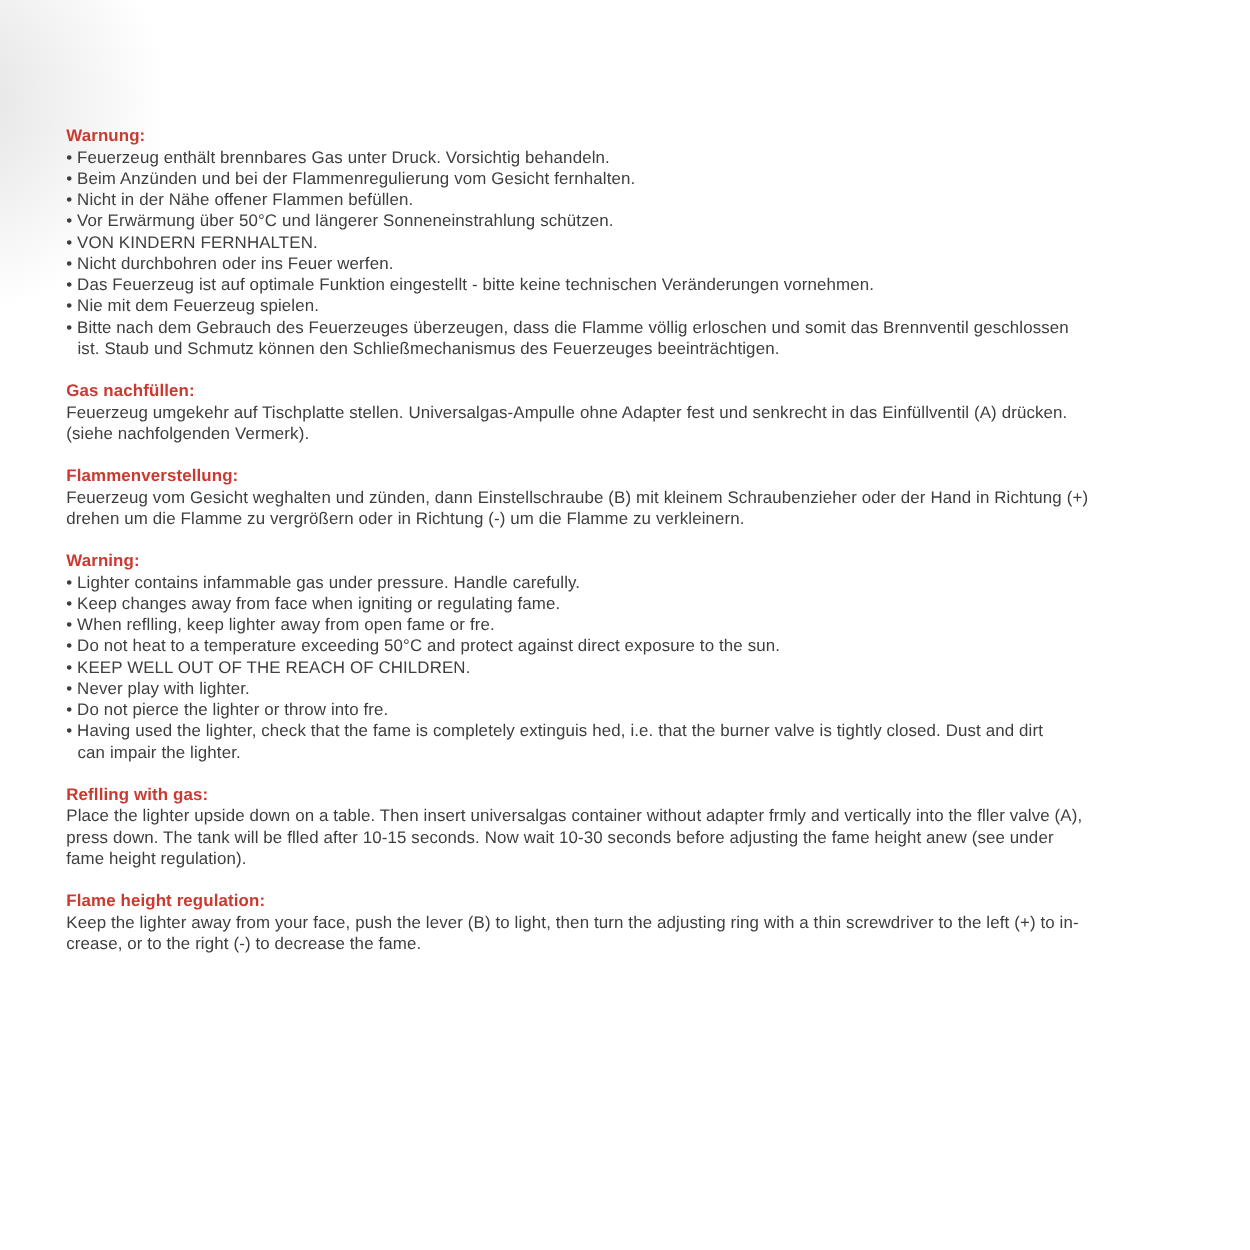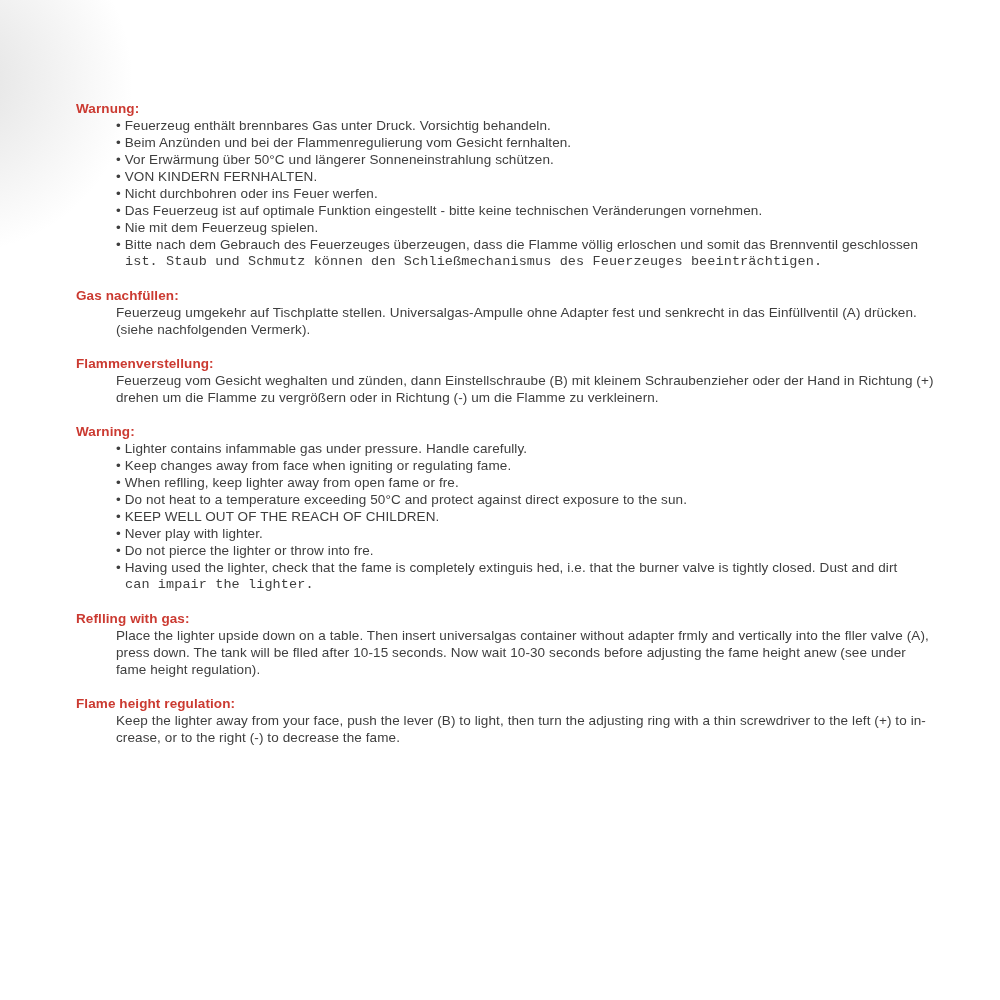--- a/index.html
+++ b/index.html
@@ -20,53 +20,52 @@
     position: absolute;
     left: -120px;
     top: -40px;
     width: 260px;
     height: 300px;
     background: radial-gradient(ellipse at 30% 40%, rgba(150,150,150,0.28), rgba(255,255,255,0) 68%);
     pointer-events: none;
   }
   .page {
     position: absolute;
-    left: 76px;
+    left: 53px;
     top: 100px;
     width: 840px;
     font-size: 13.5px;
     line-height: 17px;
     color: #3e3e3e;
     letter-spacing: 0.1px;
   }
   .doc-section {
     margin: 0 0 17px 0;
   }
   .heading {
     color: #cb3a31;
     font-weight: bold;
     white-space: nowrap;
   }
   .line {
     white-space: nowrap;
-    margin-left: 40px;
   }
   .line.indent {
     padding-left: 9px;
-    font-family: Liberation Mono, monospace;
   }
 </style>
 </head>
 <body>
 
 <main class="page">
     <section class="doc-section">
       <div class="heading">Warnung:</div>
       <div class="line">• Feuerzeug enthält brennbares Gas unter Druck. Vorsichtig behandeln.</div>
       <div class="line">• Beim Anzünden und bei der Flammenregulierung vom Gesicht fernhalten.</div>
+      <div class="line">• Nicht in der Nähe offener Flammen befüllen.</div>
       <div class="line">• Vor Erwärmung über 50°C und längerer Sonneneinstrahlung schützen.</div>
       <div class="line">• VON KINDERN FERNHALTEN.</div>
       <div class="line">• Nicht durchbohren oder ins Feuer werfen.</div>
       <div class="line">• Das Feuerzeug ist auf optimale Funktion eingestellt - bitte keine technischen Veränderungen vornehmen.</div>
       <div class="line">• Nie mit dem Feuerzeug spielen.</div>
       <div class="line">• Bitte nach dem Gebrauch des Feuerzeuges überzeugen, dass die Flamme völlig erloschen und somit das Brennventil geschlossen</div>
       <div class="line indent">ist. Staub und Schmutz können den Schließmechanismus des Feuerzeuges beeinträchtigen.</div>
     </section>
     <section class="doc-section">
       <div class="heading">Gas nachfüllen:</div>

